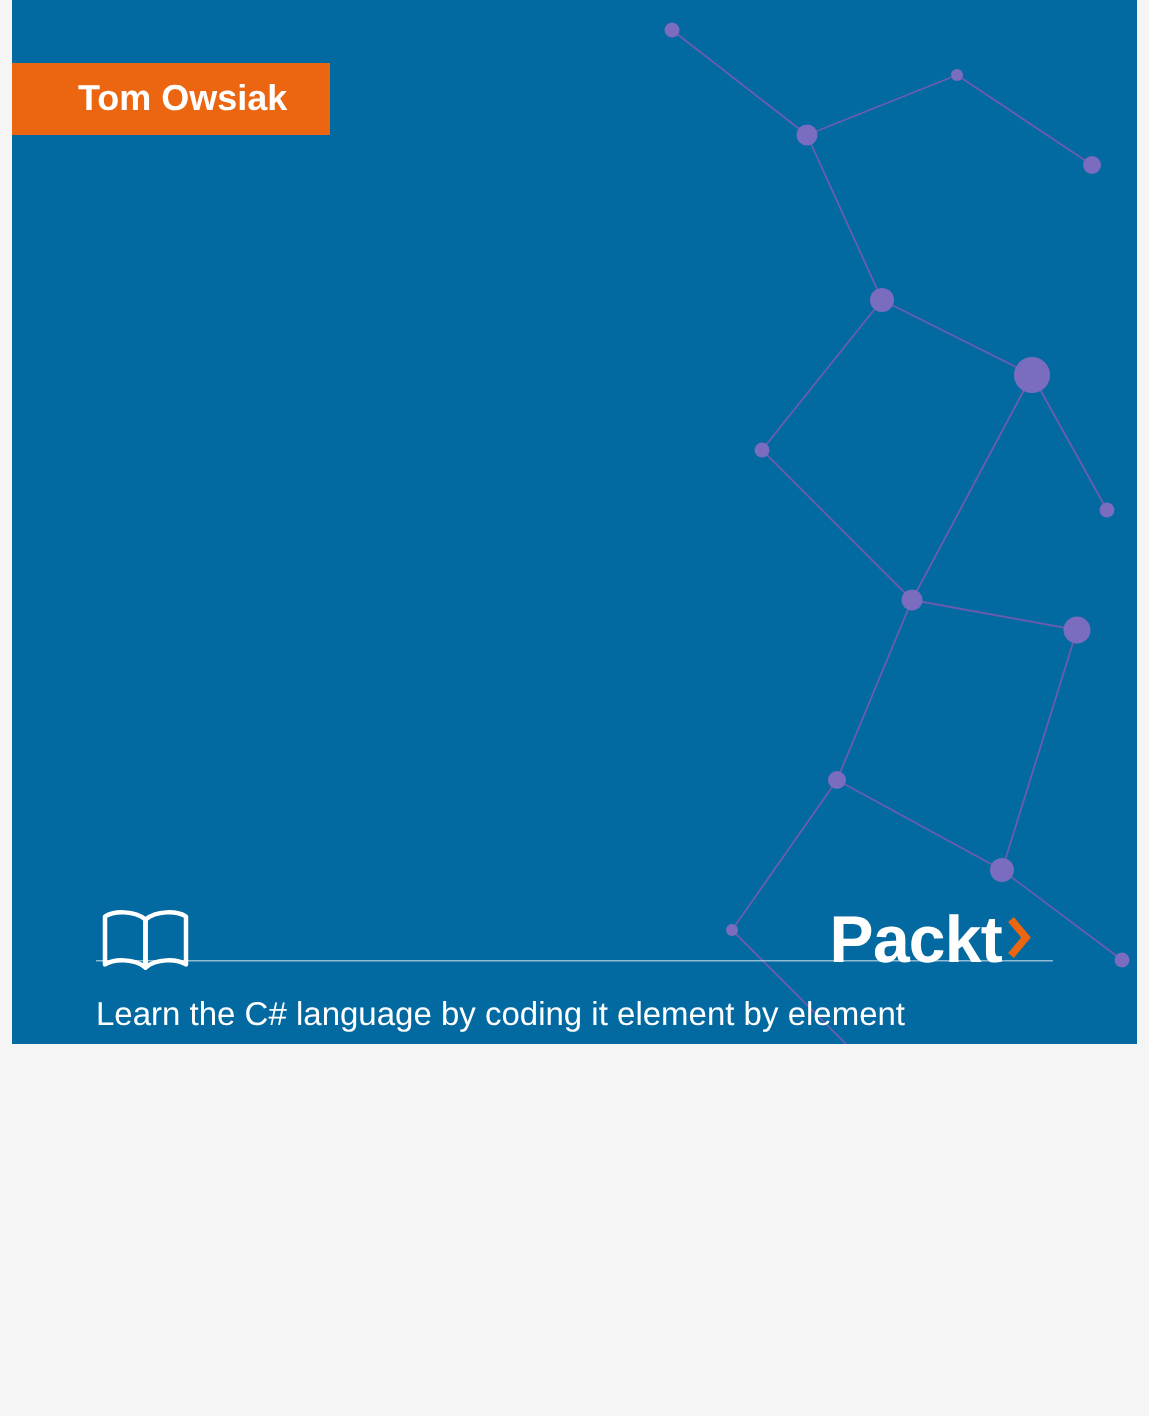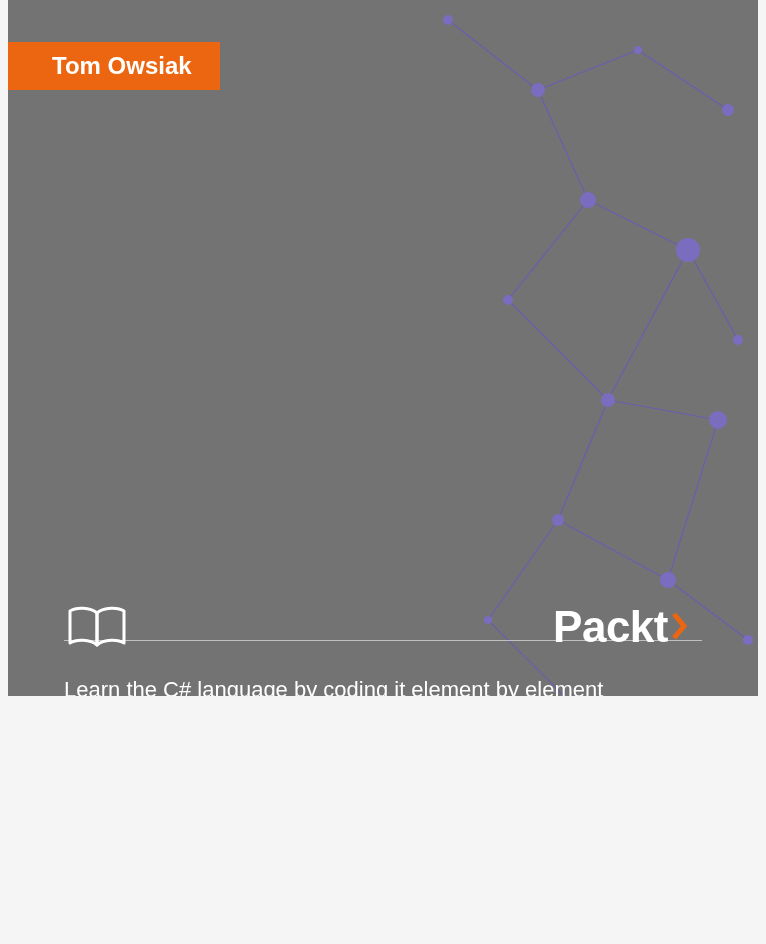--- a/index.html
+++ b/index.html
@@ -13,21 +13,21 @@
     background: #f5f5f5;
     font-family: -apple-system, BlinkMacSystemFont, "Segoe UI", Arial, sans-serif;
     overflow: hidden;
   }
   .cover {
     position: absolute;
     left: 8px;
     top: 0;
     width: 750px;
     height: 696px;
-    background: #737373;
+    background: #0369a1;
     overflow: hidden;
     text-decoration: underline;
   }
   .network-bg {
     position: absolute;
     top: 0;
     right: 0;
     width: 350px;
     height: 944px;
     pointer-events: none;
@@ -54,21 +54,21 @@
     font-weight: 700;
     line-height: 1.22;
     letter-spacing: -0.5px;
   }
   .subtitle-block {
     position: absolute;
     left: 56px;
     top: 640px;
     right: 56px;
     border-top: 1px solid rgba(255,255,255,0.55);
-    padding-top: 36px;
+    padding-top: 22px;
   }
   .subtitle {
     color: #ffffff;
     font-size: 22px;
     font-weight: 400;
   }
   .footer {
     position: absolute;
     left: 56px;
     right: 68px;

